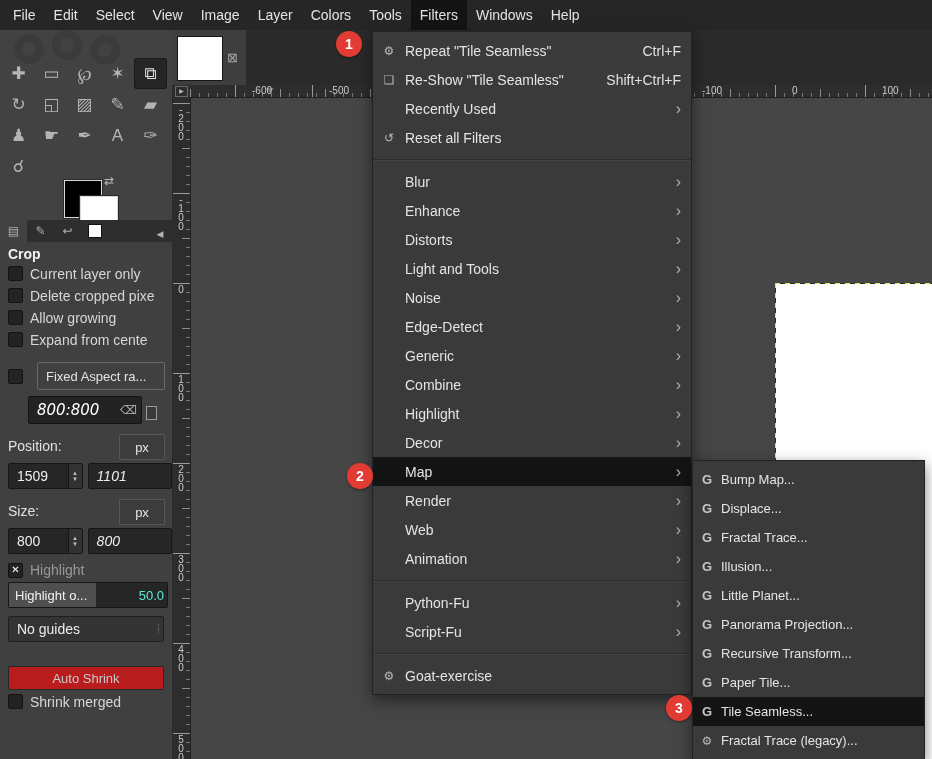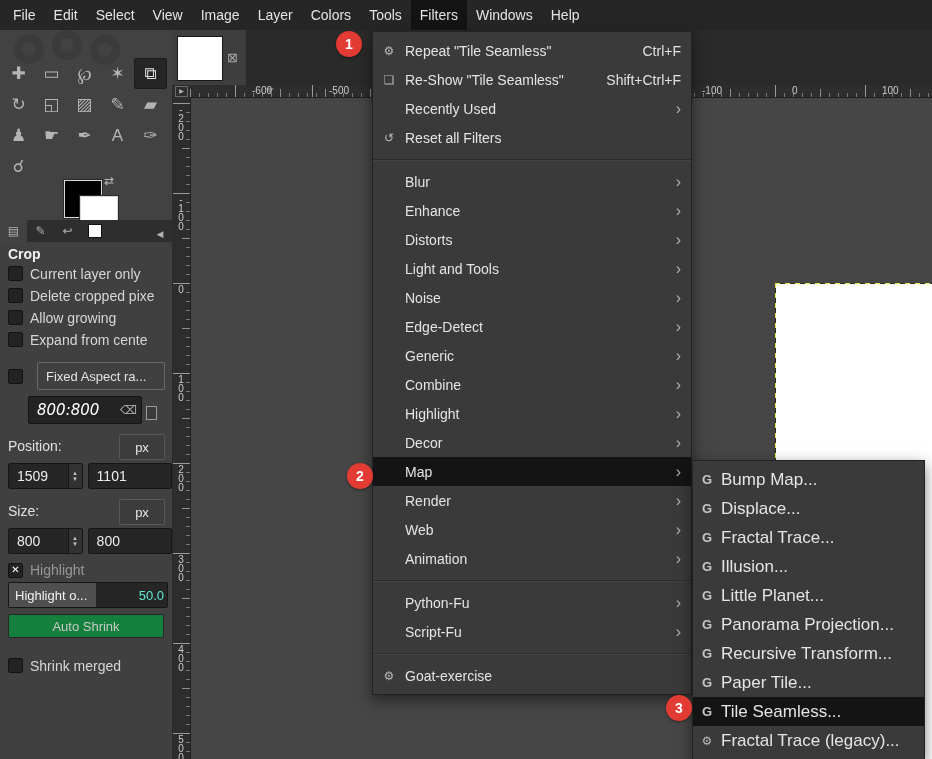--- a/index.html
+++ b/index.html
@@ -53,32 +53,32 @@
   .unit-row{display:flex;align-items:center;margin-top:10px;height:24px;position:relative;}
   .unit-row .lab{font-size:14px;color:#e0e0e0;}
   .unit-box{position:absolute;right:7px;top:0;width:44px;height:24px;background:#3c3c3c;border:1px solid #585858;border-radius:2px;
     display:flex;align-items:center;justify-content:center;font-size:13px;color:#e6e6e6;}
   .fields{display:flex;margin-top:5px;height:26px;overflow:hidden;width:164px;}
   .nfield{display:flex;height:26px;background:#262626;border:1px solid #161616;border-radius:2px;box-sizing:border-box;}
   .nfield .num{padding:0 0 0 8px;font-size:14px;color:#ececec;display:flex;align-items:center;flex:1;}
   .spin{width:13px;border-left:1px solid #161616;background:#323232;display:flex;flex-direction:column;
     align-items:center;justify-content:center;font-size:6px;color:#c0c0c0;line-height:6px;}
   .f1{width:76px;margin-right:5px;}
-  .f2{width:86px;}
+  .f2{width:86px;font-style:italic;}
   .hl-row{display:flex;align-items:center;height:20px;margin-top:6px;}
   .hl-row .gray{color:#979797;}
   .spinscale{margin-top:2px;width:158px;height:24px;background:#262626;border:1px solid #161616;border-radius:2px;
     position:relative;overflow:hidden;display:flex;align-items:center;}
   .spinscale .fill{position:absolute;left:0;top:0;bottom:0;width:55%;background:#4f4f4f;}
   .spinscale .sl{position:relative;padding-left:6px;font-size:13px;color:#f2f2f2;white-space:nowrap;}
   .spinscale .sv{position:absolute;right:3px;font-size:13px;color:#5eead4;}
   .combo{margin-top:8px;width:156px;height:26px;background:#343434;border:1px solid #1f1f1f;border-radius:2px;
     display:flex;align-items:center;padding-left:8px;box-sizing:border-box;font-size:14px;color:#ececec;position:relative;}
   .combo .grip{position:absolute;right:2px;font-size:7px;color:#888;letter-spacing:-1px;line-height:4px;}
-  .btn{margin-top:6px;width:156px;height:24px;background:#15803d;border:1px solid #272727;border-radius:2px;
+  .btn{margin-top:24px;width:156px;height:24px;background:#b91c1c;border:1px solid #272727;border-radius:2px;
     display:flex;align-items:center;justify-content:center;font-size:13px;color:#c9c9c9;box-sizing:border-box;}
   
   .tabstrip{position:absolute;left:172px;top:30px;width:760px;height:55px;background:#2a2a2a;}
   .imgtab{position:absolute;left:0;top:0;width:74px;height:55px;background:#3e3e3e;}
   .imgtab .ithumb{position:absolute;left:5px;top:6px;width:44px;height:43px;background:#fff;border:1px solid #181818;}
   .imgtab .close{position:absolute;right:8px;top:20px;font-size:13px;color:#a8a8a8;}
   .hruler{position:absolute;left:190px;top:85px;width:742px;height:12px;background:#2d2d2d;border-bottom:1px solid #1f1f1f;
     background-image:
       repeating-linear-gradient(90deg,#8f8f8f 0 1px,transparent 1px 45px),
       repeating-linear-gradient(90deg,#7a7a7a 0 1px,transparent 1px 9px);
@@ -111,21 +111,21 @@
   .mrow{display:flex;align-items:center;height:29px;padding-right:10px;}
   .mrow.hl{background:#141414;}
   .mico{width:32px;flex:0 0 32px;text-align:center;font-size:12px;color:#b9b9b9;}
   .mico.g{font-weight:bold;font-size:13px;color:#c6c6c6;}
   .mlabel{font-size:14px;color:#e4e4e4;white-space:nowrap;}
   .mshort{margin-left:auto;font-size:14px;color:#e0e0e0;}
   .marrow{margin-left:auto;font-size:16px;color:#b0b0b0;line-height:14px;}
   .msep{height:15px;display:flex;align-items:center;}
   .msep .line{width:100%;height:0;border-top:1px solid #2c2c2c;border-bottom:1px solid rgba(255,255,255,.05);}
   .map-menu .mico{width:28px;flex:0 0 28px;}
-  .map-menu .mlabel{font-size:17px;}
+  .map-menu .mlabel{font-size:13px;}
   
   .badge{position:absolute;width:26px;height:26px;border-radius:50%;background:#e23b34;z-index:100;
     display:flex;align-items:center;justify-content:center;color:#fff;font-size:14px;font-weight:bold;
     box-shadow:0 1px 3px rgba(0,0,0,.4);}
 </style>
 </head>
 <body>
 
 <div class="menubar">
     <div class="mb-item">File</div>
@@ -252,22 +252,26 @@
     <div class="hl-row">
       <span class="cbx">✕</span>
       <span class="gray">Highlight</span>
     </div>
     <div class="spinscale">
       <span class="fill" style="width: 55%;"></span>
       <span class="sl">Highlight o...</span>
       <span class="sv">50.0</span>
     </div>
 
+    <div class="combo">
+      <span>No guides</span>
+      <span class="grip">⋮<br>⋮</span>
+    </div>
     <div class="btn">Auto Shrink</div>
-    <div class="cbrow" style="margin-top:20px;">
+    <div class="cbrow" style="margin-top:4px;">
       <span class="cbx"></span>
       <span>Shrink merged</span>
     </div>
   </div>
 </div>
 
 <div class="tabstrip">
   <div class="imgtab">
     <div class="ithumb"></div>
     <div class="close">⊠</div>

